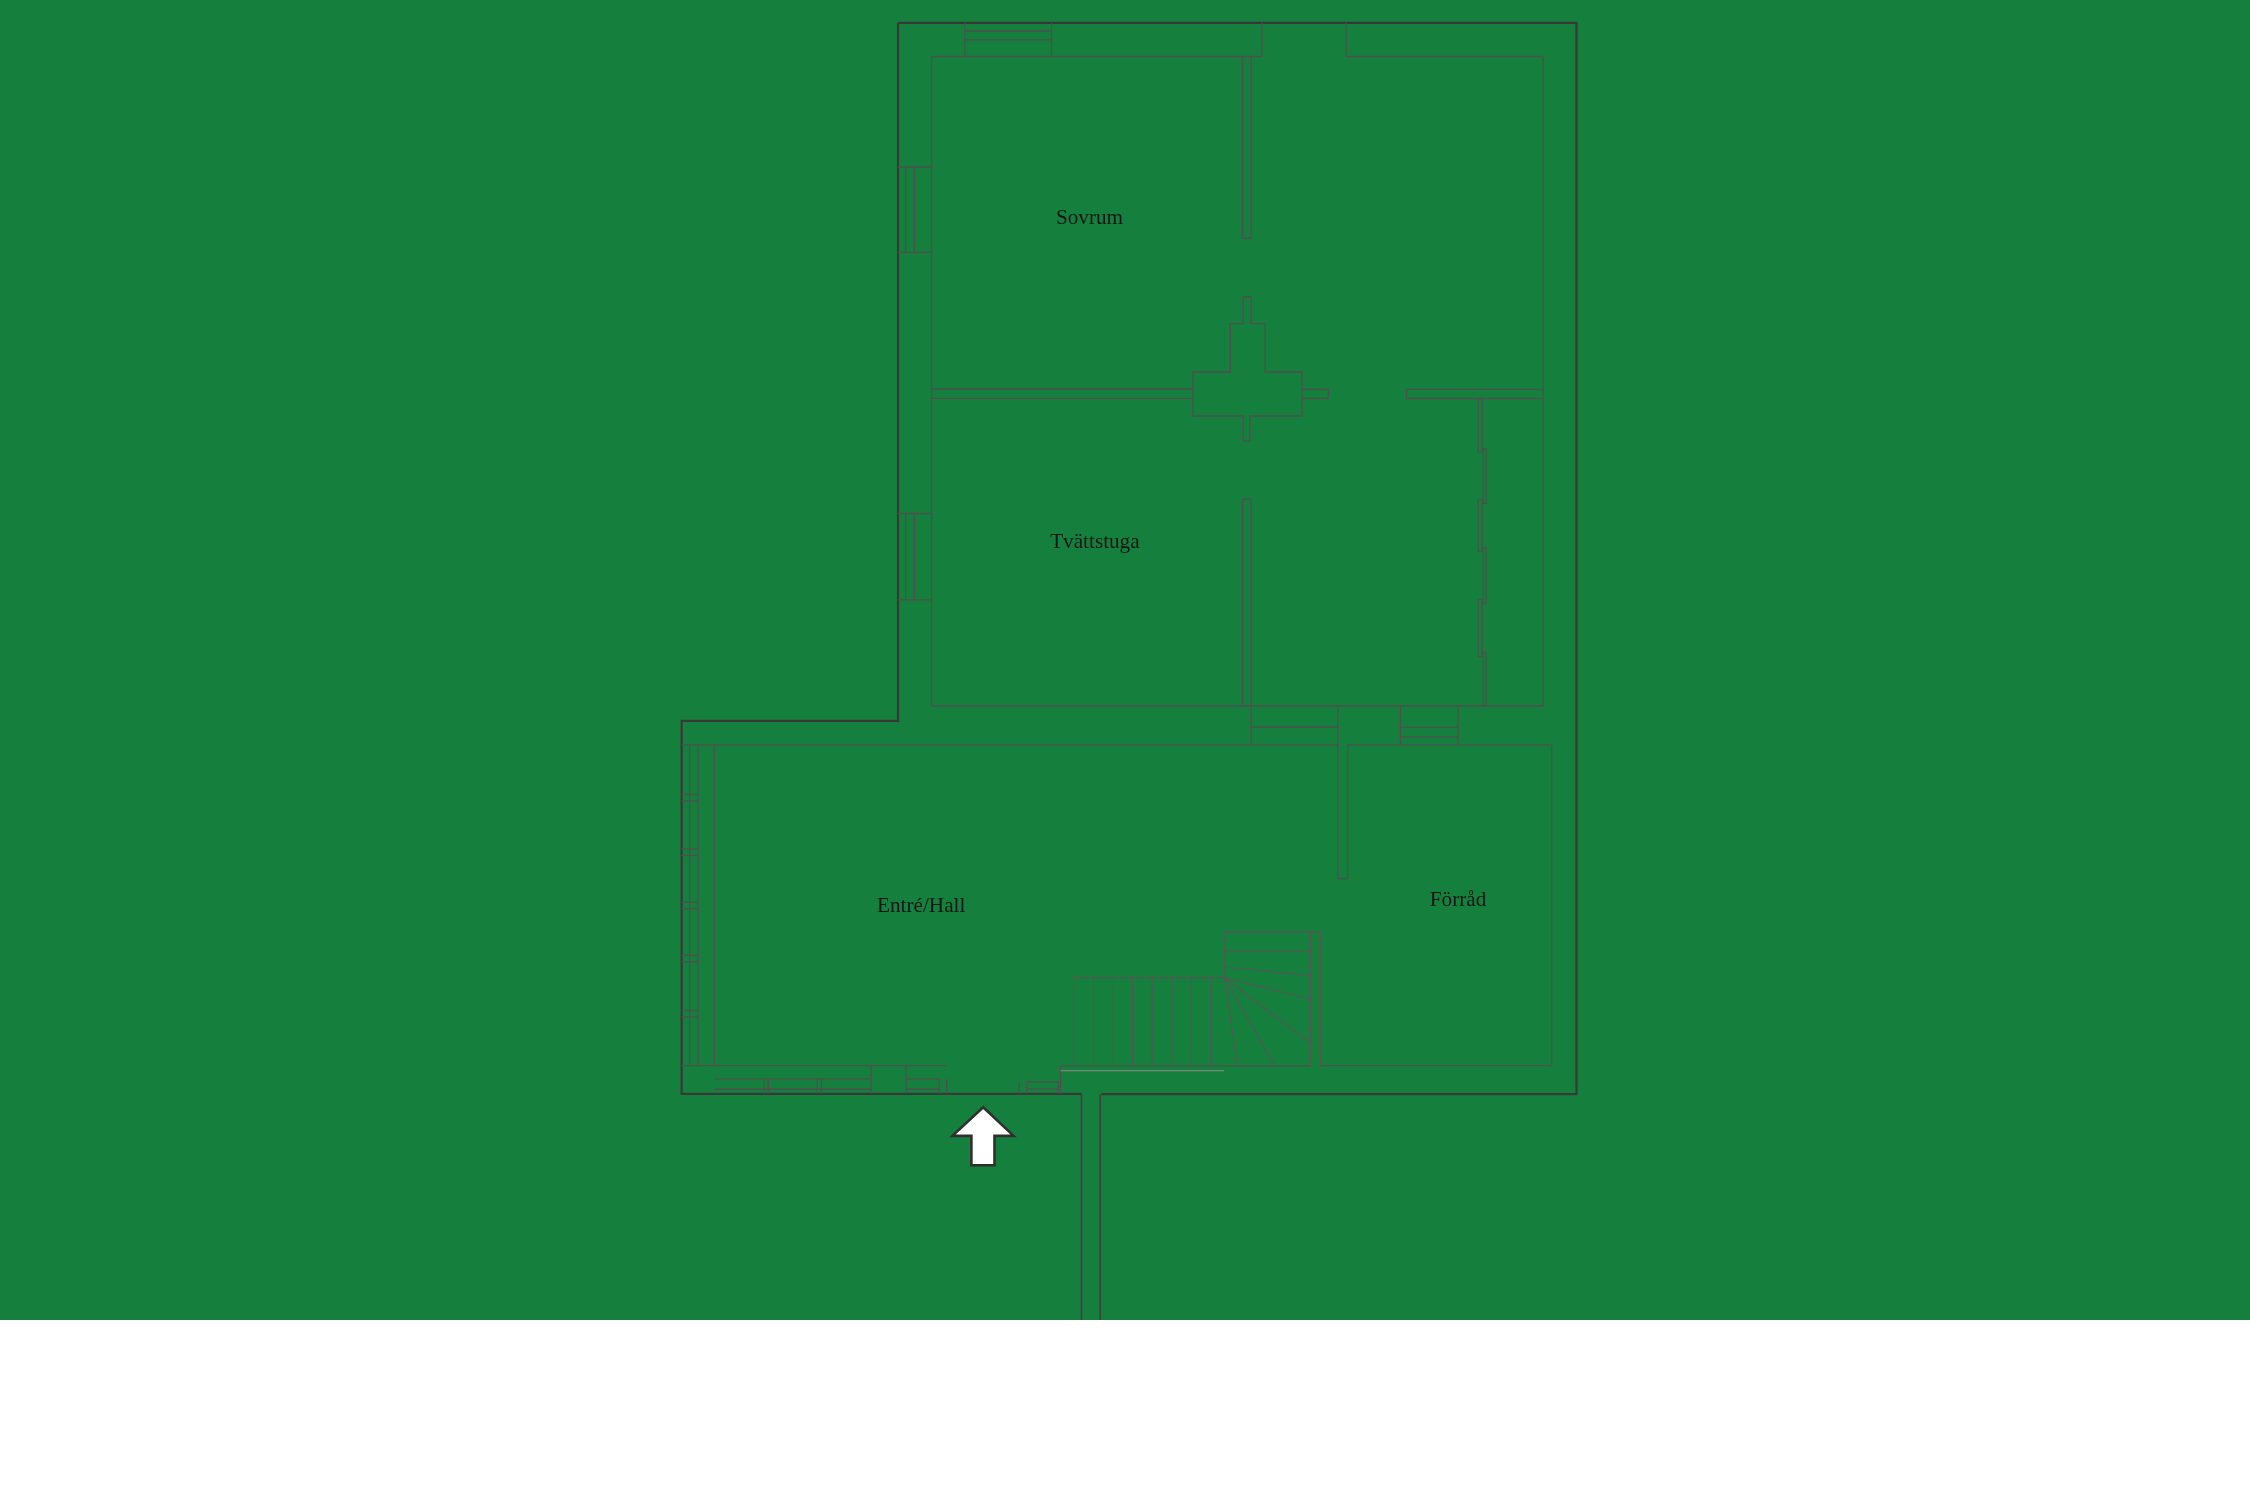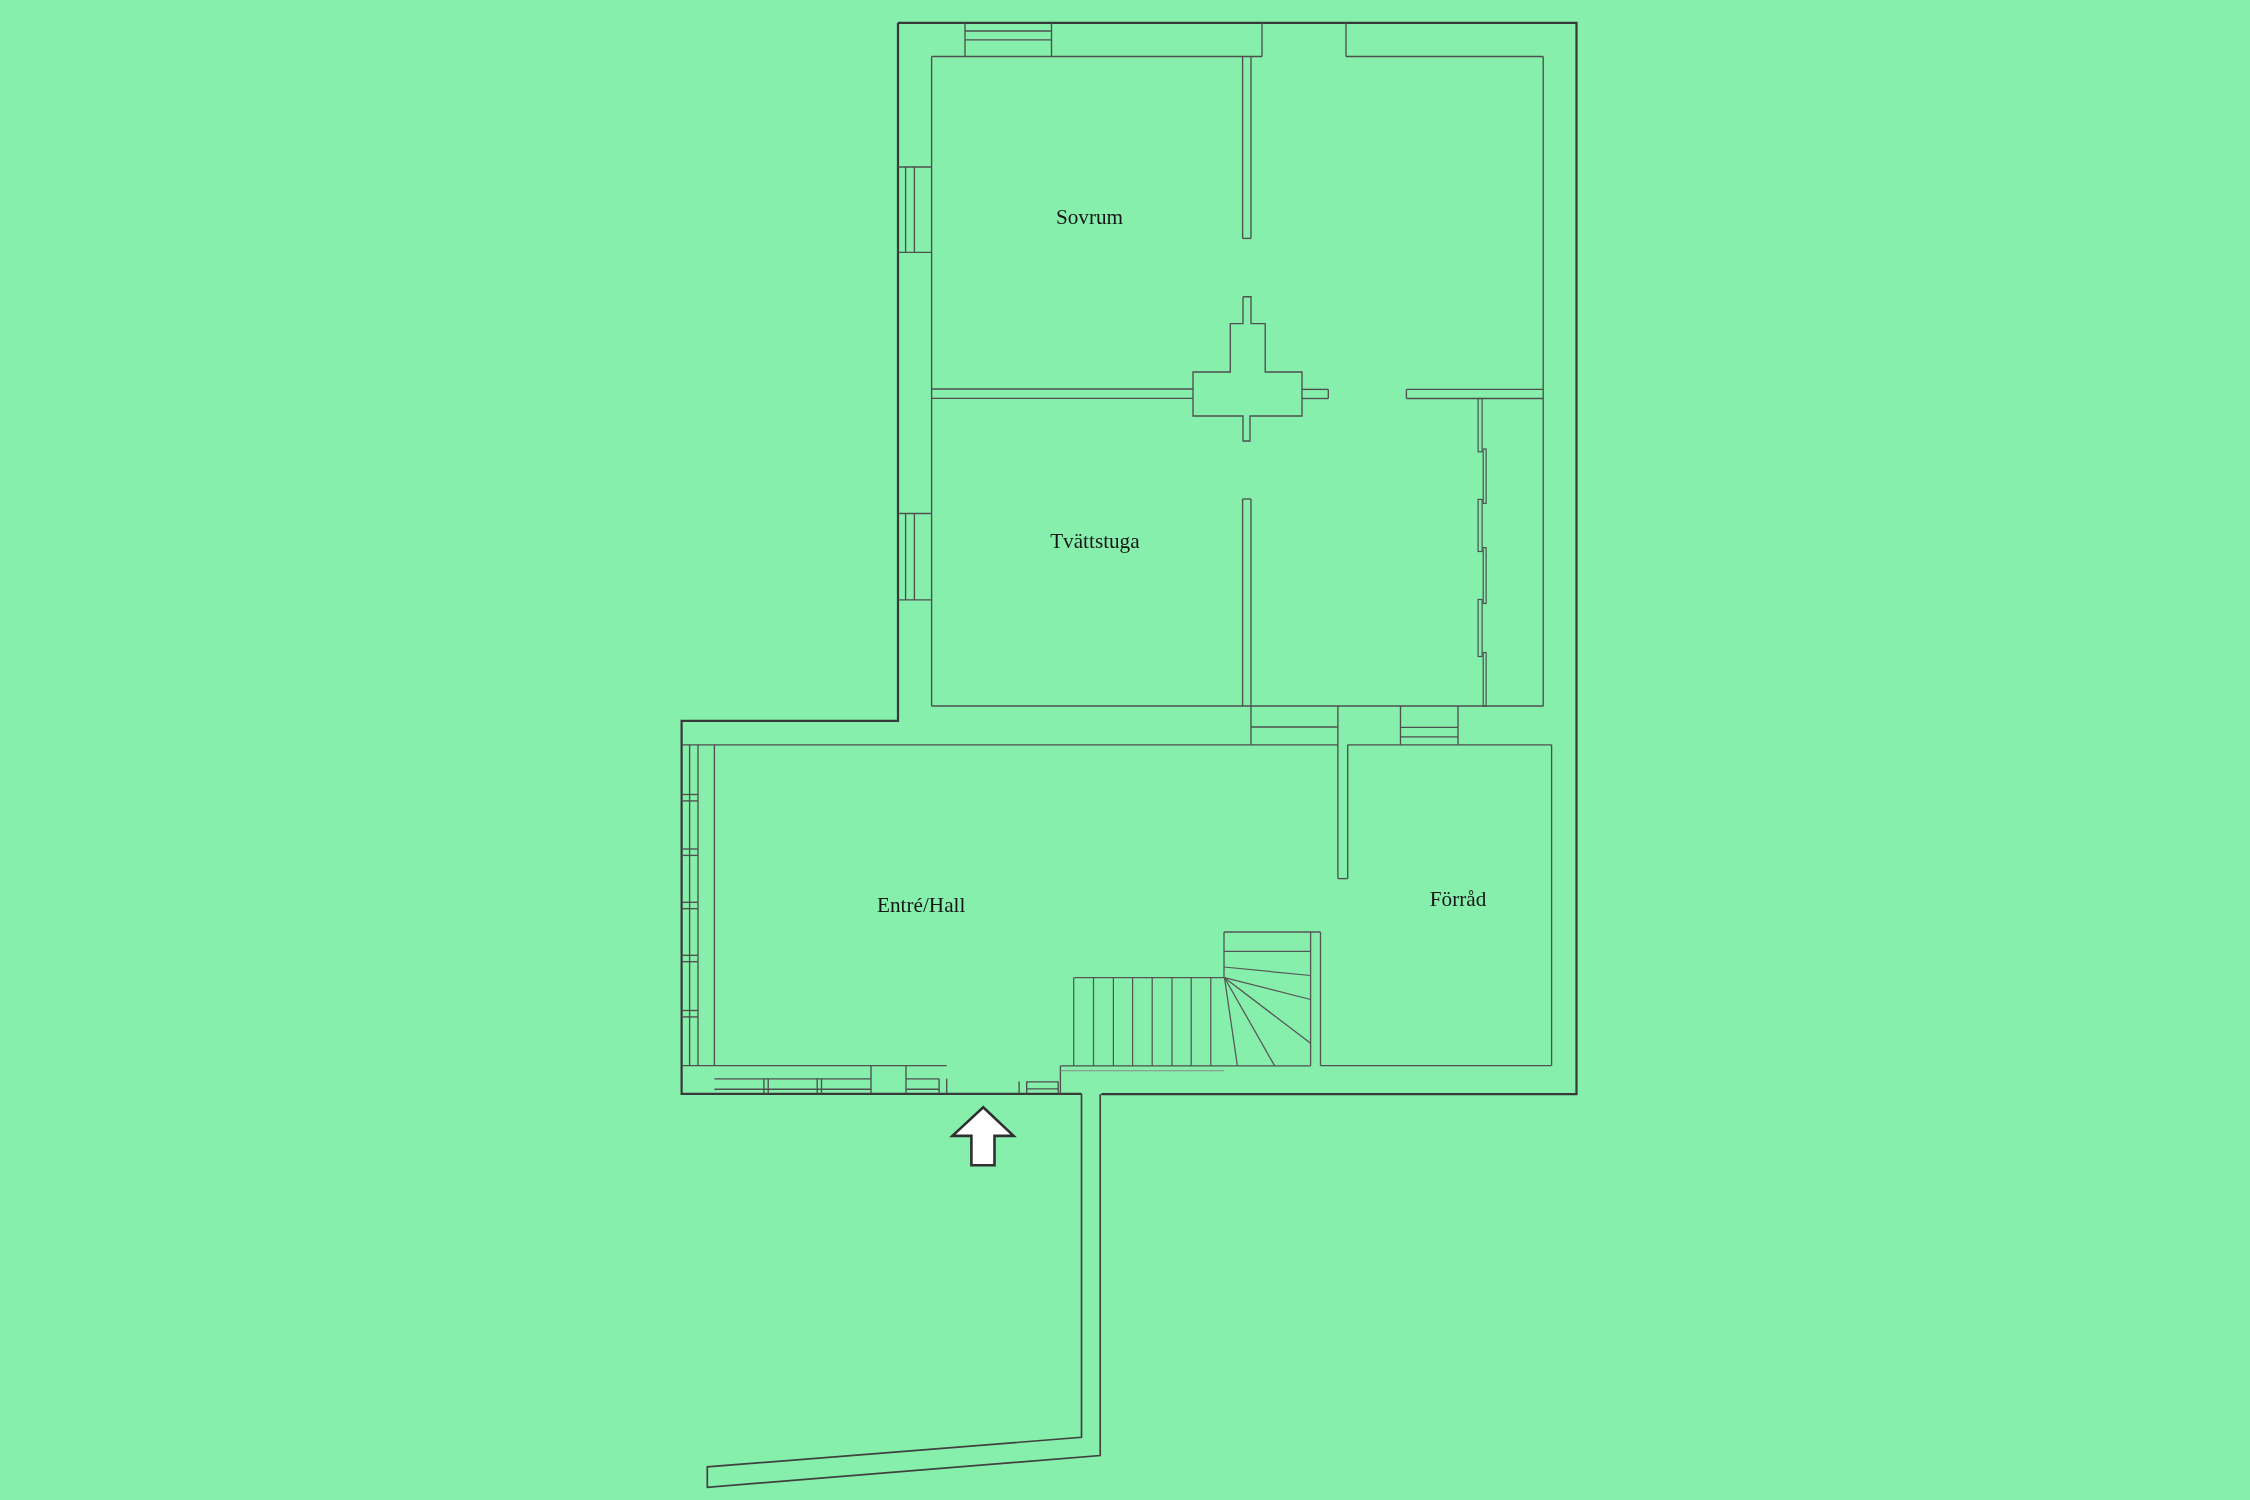--- a/index.html
+++ b/index.html
@@ -1,16 +1,16 @@
 <!DOCTYPE html>
 <html><head>
 <meta charset="utf-8">
 <style>
   html,body{margin:0;padding:0;background:#ffffff;}
-  .page{width:2250px;height:1500px;position:relative;background:#86efac;overflow:hidden;}
+  .page{width:2250px;height:1320px;position:relative;background:#15803d;overflow:hidden;}
   svg{position:absolute;left:0;top:0;}
   text{font-family:"Liberation Serif",serif;fill:#161616;-webkit-font-smoothing:antialiased;}
 </style>
 </head>
 <body>
 <div class="page">
 <svg width="2250" height="1500" viewBox="0 0 2250 1500" fill="none">
 
 <g stroke="#383838" stroke-width="2.2" fill="none">
   <path d="M898,22.8 H1576.5 V1094.2 H1101.3"></path>

